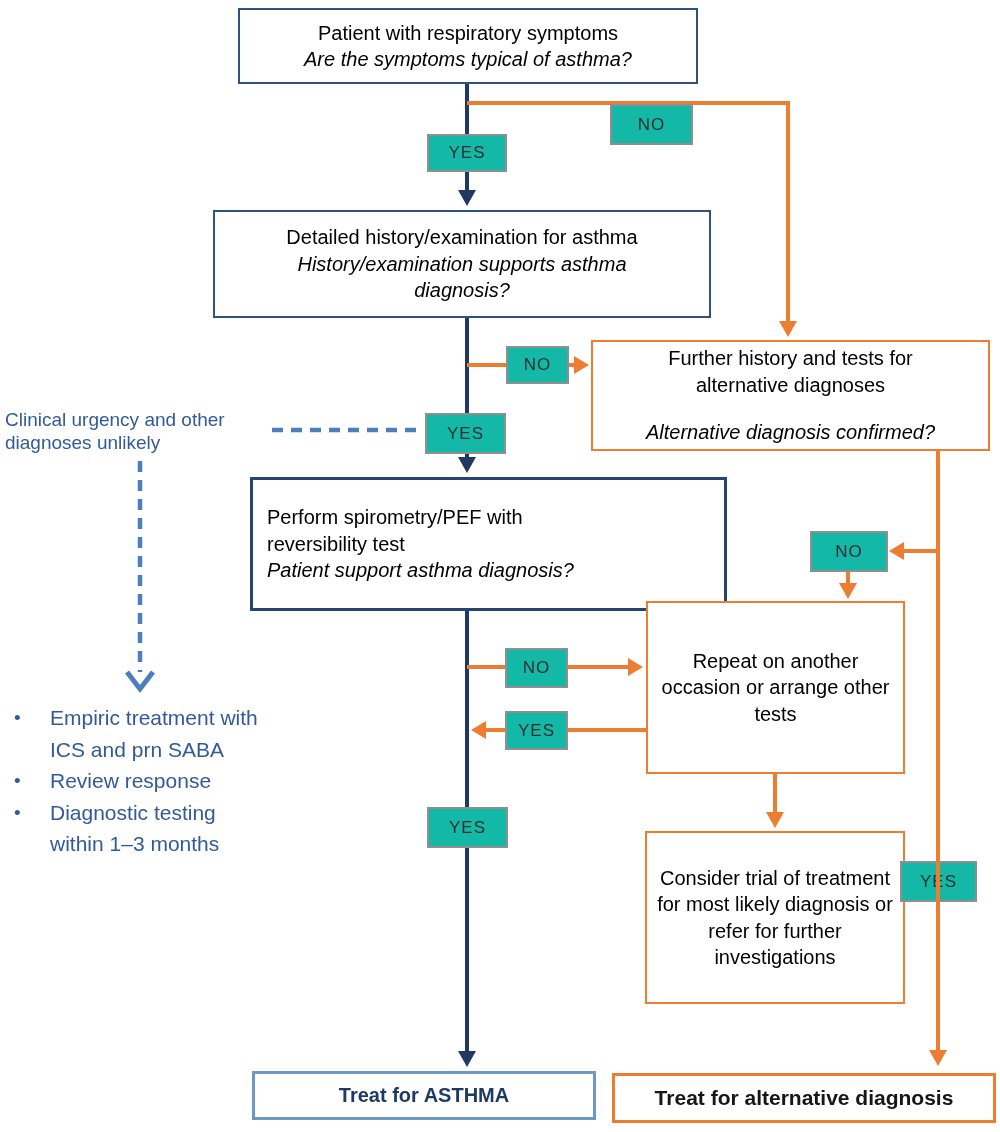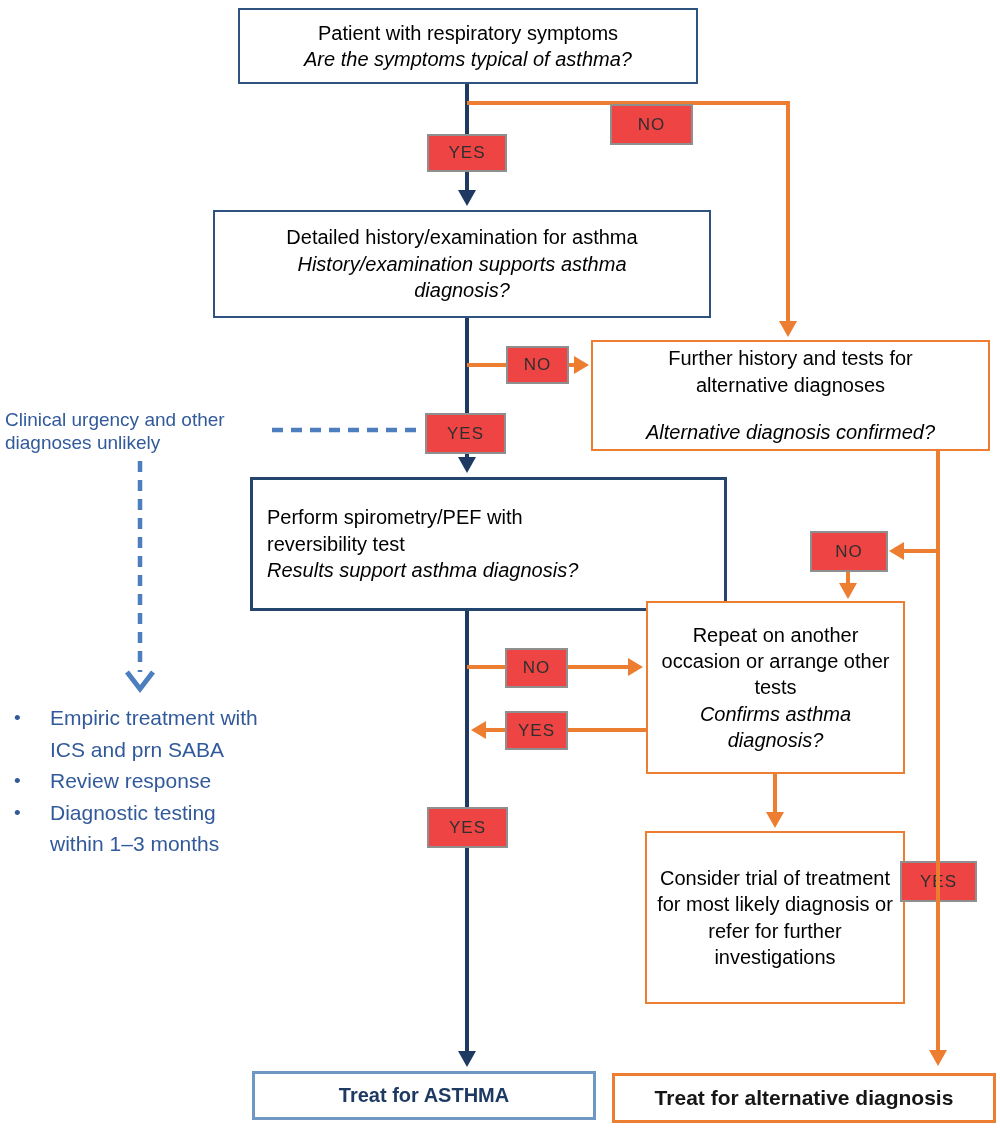--- a/index.html
+++ b/index.html
@@ -30,21 +30,21 @@
   #node-spirometry{left:250px;top:477px;width:477px;height:134px;align-items:flex-start;text-align:left;padding-left:14px;}
   #node-spirometry .stmt{max-width:320px;}
   #node-repeat{left:646px;top:601px;width:259px;height:173px;}
   #node-consider{left:645px;top:831px;width:260px;height:173px;}
   #node-treat-asthma{left:252px;top:1071px;width:344px;height:49px;border:3px solid #6f97c4;
     font-weight:bold;font-size:20px;color:#1e3a63;}
   #node-treat-alt{left:612px;top:1073px;width:384px;height:50px;border:3px solid #ed7d31;
     font-weight:bold;font-size:21px;color:#161616;}
 
   .lbl{
-    position:absolute;background:#ef4444;border:2px solid #8f8f8f;z-index:2;
+    position:absolute;background:#14b8a6;border:2px solid #8f8f8f;z-index:2;
     display:flex;align-items:center;justify-content:center;
     font-size:17px;letter-spacing:1px;color:#2f2f2f;font-weight:500;box-sizing:border-box;
   }
   #lbl-yes1{left:427px;top:134px;width:80px;height:38px;}
   #lbl-no1{left:610px;top:104px;width:83px;height:41px;}
   #lbl-no2{left:506px;top:346px;width:63px;height:38px;}
   #lbl-yes2{left:425px;top:413px;width:81px;height:41px;}
   #lbl-no3{left:810px;top:531px;width:78px;height:41px;}
   #lbl-no4{left:505px;top:648px;width:63px;height:40px;}
   #lbl-yes3{left:505px;top:711px;width:63px;height:39px;}
@@ -119,28 +119,27 @@
   <div id="lbl-no2" class="lbl">NO</div>
   <div id="lbl-yes2" class="lbl">YES</div>
 
   <div id="node-further" class="node orange-border">
     <div class="stmt">Further history and tests for alternative diagnoses</div>
     <div class="q">Alternative diagnosis confirmed?</div>
   </div>
 
   <div id="node-spirometry" class="node navy-border">
     <div class="stmt">Perform spirometry/PEF with reversibility test</div>
-    <div class="q">Results support asthma diagnosis?</div>
+    <div class="q">Patient support asthma diagnosis?</div>
   </div>
 
   <div id="lbl-no3" class="lbl">NO</div>
 
   <div id="node-repeat" class="node orange-border">
     <div class="stmt">Repeat on another occasion or arrange other tests</div>
-    <div class="q">Confirms asthma diagnosis?</div>
   </div>
 
   <div id="lbl-no4" class="lbl">NO</div>
   <div id="lbl-yes3" class="lbl">YES</div>
   <div id="lbl-yes4" class="lbl">YES</div>
 
   <div id="node-consider" class="node orange-border">
     <div class="stmt">Consider trial of treatment for most likely diagnosis or refer for further investigations</div>
   </div>
 

